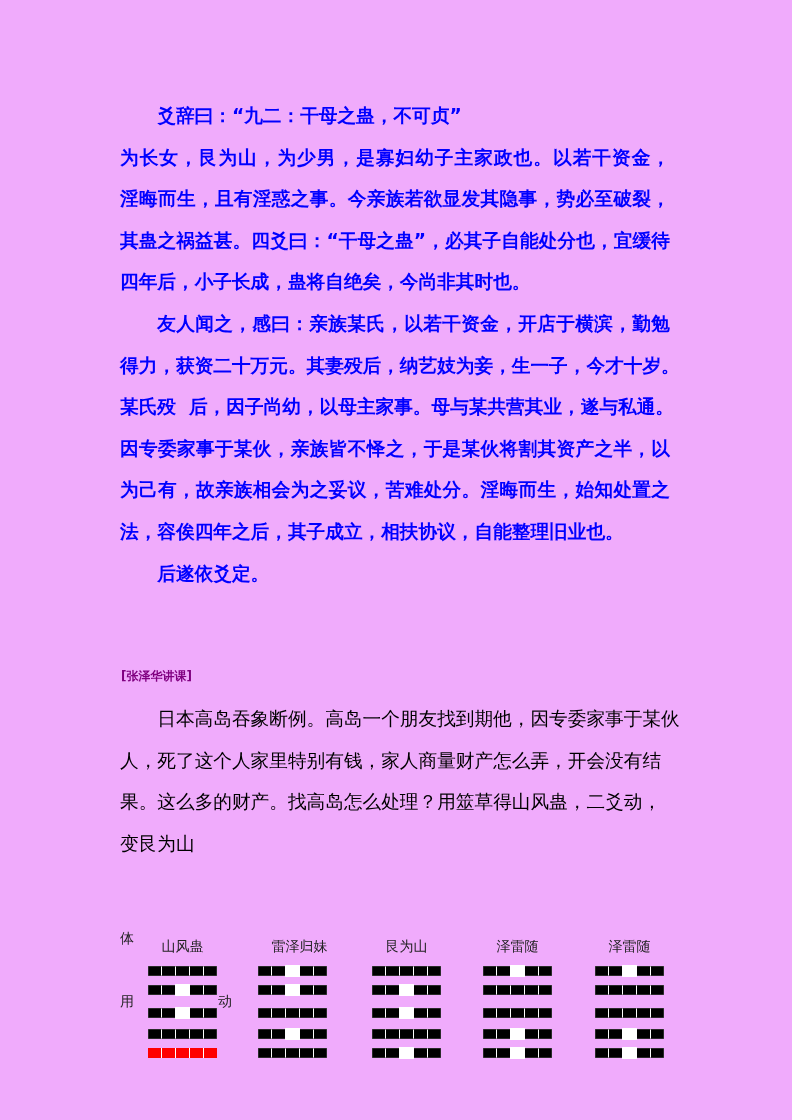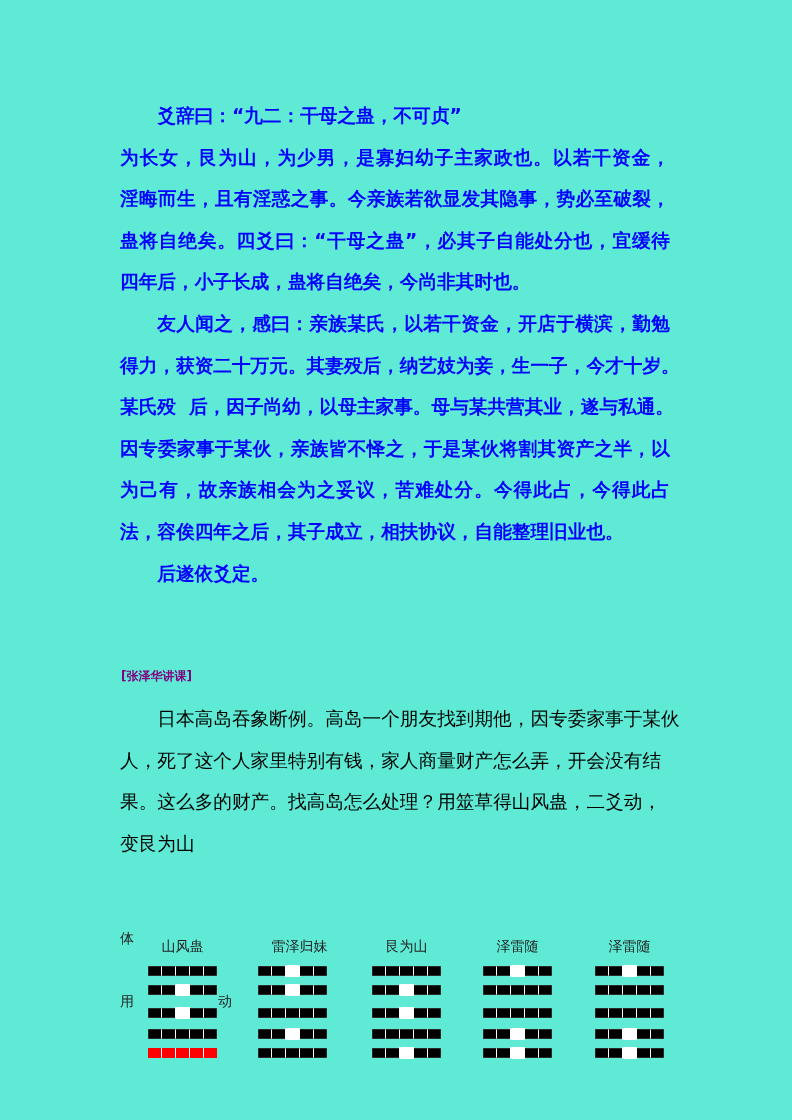--- a/index.html
+++ b/index.html
@@ -9,21 +9,21 @@
       --label-gray: #222222;
       --line-black: #000000;
       --moving-line: #FF0000;
     }
     html, body { margin: 0; padding: 0; background: #ffffff; }
     .page {
       position: relative;
       width: 792px;
       height: 1120px;
       overflow: hidden;
-      background: #5eead4;
+      background: #f0abfc;
     }
     .block {
       position: absolute;
       left: 120px;
       width: 550px;
     }
     .quote { top: 95px; }
     .quote .ln {
       color: var(--body-blue);
       font-family: "DejaVu Sans", "Liberation Sans", sans-serif;
@@ -115,29 +115,29 @@
 
 <div class="page">
 
   <div class="block quote">
     <div>
       <div class="ln indent">爻辞曰：“九二：干母之蛊，不可贞”</div>
     </div>
     <div>
       <div class="ln full">为长女，艮为山，为少男，是寡妇幼子主家政也。以若干资金，</div>
       <div class="ln full">淫晦而生，且有淫惑之事。今亲族若欲显发其隐事，势必至破裂，</div>
-      <div class="ln full">蛊将自绝矣。四爻曰：“干母之蛊”，必其子自能处分也，宜缓待</div>
+      <div class="ln full">其蛊之祸益甚。四爻曰：“干母之蛊”，必其子自能处分也，宜缓待</div>
       <div class="ln">四年后，小子长成，蛊将自绝矣，今尚非其时也。</div>
     </div>
     <div>
       <div class="ln indent full">友人闻之，感曰：亲族某氏，以若干资金，开店于横滨，勤勉</div>
       <div class="ln full">得力，获资二十万元。其妻殁后，纳艺妓为妾，生一子，今才十岁。</div>
       <div class="ln pre">某氏殁  后，因子尚幼，以母主家事。母与某共营其业，遂与私通。</div>
       <div class="ln full">因专委家事于某伙，亲族皆不怿之，于是某伙将割其资产之半，以</div>
-      <div class="ln full">为己有，故亲族相会为之妥议，苦难处分。今得此占，今得此占</div>
+      <div class="ln full">为己有，故亲族相会为之妥议，苦难处分。淫晦而生，始知处置之</div>
       <div class="ln">法，容俟四年之后，其子成立，相扶协议，自能整理旧业也。</div>
     </div>
     <div>
       <div class="ln indent">后遂依爻定。</div>
     </div>
   </div>
 
   <div class="lecture-heading">[张泽华讲课]</div>
 
   <div class="block lecture">

